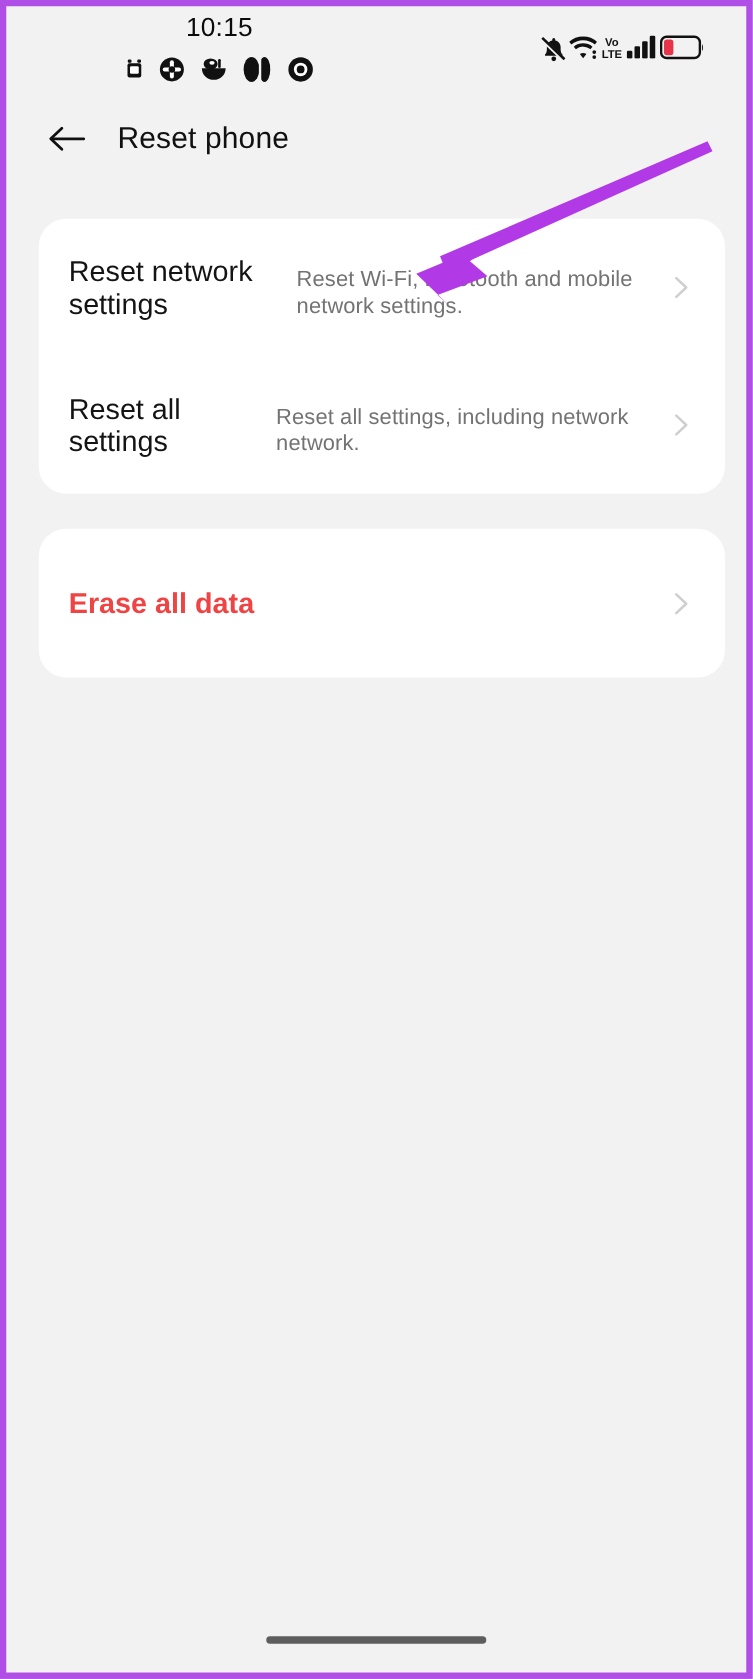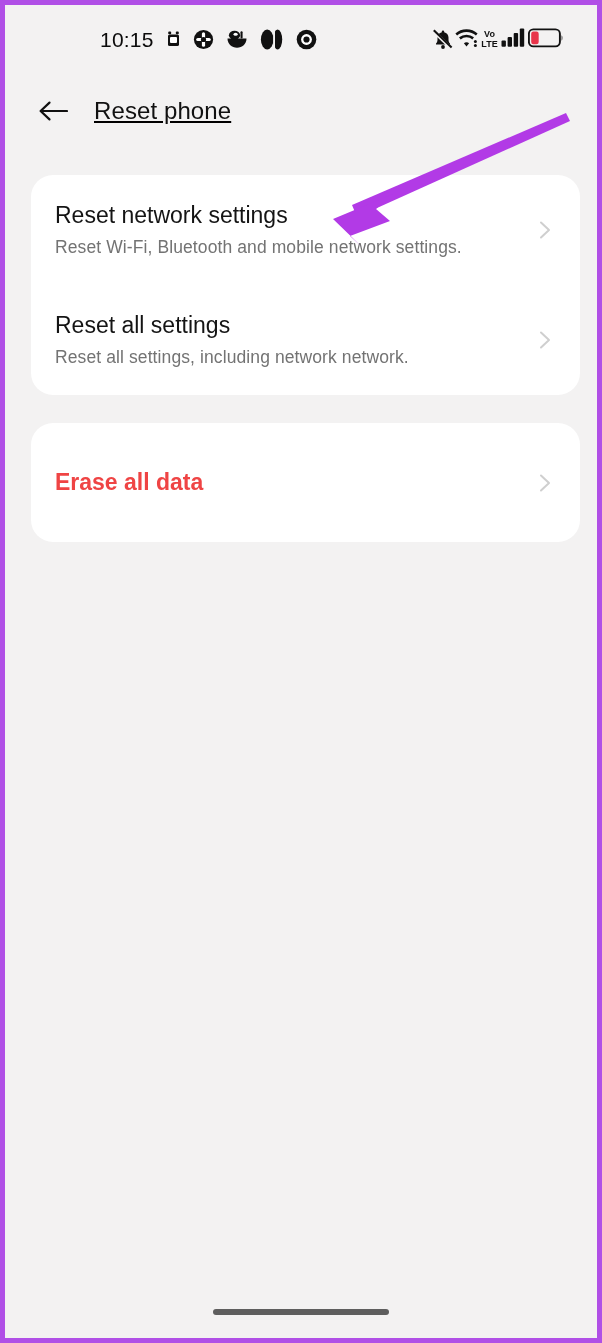--- a/index.html
+++ b/index.html
@@ -19,37 +19,38 @@
 
   
   #statusbar {
     position:absolute; left:0; top:17px;
     width:592px; height:34px;
     display:flex; align-items:center;
   }
   #status-left {
     display:flex; align-items:center; gap:12px;
     margin-left:95px;
+    flex-direction:column;
   }
   #clock {
     font-size:21px; font-weight:500; color:#0b0b0b;
     letter-spacing:.2px; line-height:1;
   }
   .notif-icons { display:flex; align-items:center; gap:12px; }
   .nicon { display:block; }
   #status-right {
     margin-left:auto; margin-right:33px;
     display:flex; gap:2px;
   }
 
   
   #header {
     position:absolute; left:0; top:78px;
     width:592px; height:56px;
-    display:flex; align-items:center;text-decoration:underline;
+    display:flex; align-items:center;
   }
   #back-btn {
     width:46px; height:46px; margin-left:25px;
     display:flex; align-items:center; justify-content:center;
     cursor:pointer;
   }
   #page-title {
     margin-left:18px;
     font-size:24px; font-weight:400; color:#111;
     letter-spacing:.1px;
@@ -65,21 +66,21 @@
   #card-erase  { top:418px; height:119px; }
 
   .row {
     position:relative;
     height:100%;
     display:flex; align-items:center;
     padding:0 24px 0 24px;
     cursor:pointer;
   }
   #card-reset .row { height:110px; }
-  .row-texts { display:flex; flex-direction:column; justify-content:center; }
+  .row-texts { display:flex; flex-direction:row; justify-content:center; }
   .row-title {
     font-size:23px; font-weight:500; color:#141414;
     letter-spacing:0; line-height:1.15;
   }
   .row-title.danger { color:#ef4444; font-weight:600; }
   .row-sub {
     margin-top:9px;
     font-size:17.5px; font-weight:400; color:#737373;
     letter-spacing:.1px; line-height:1.2;
   }

